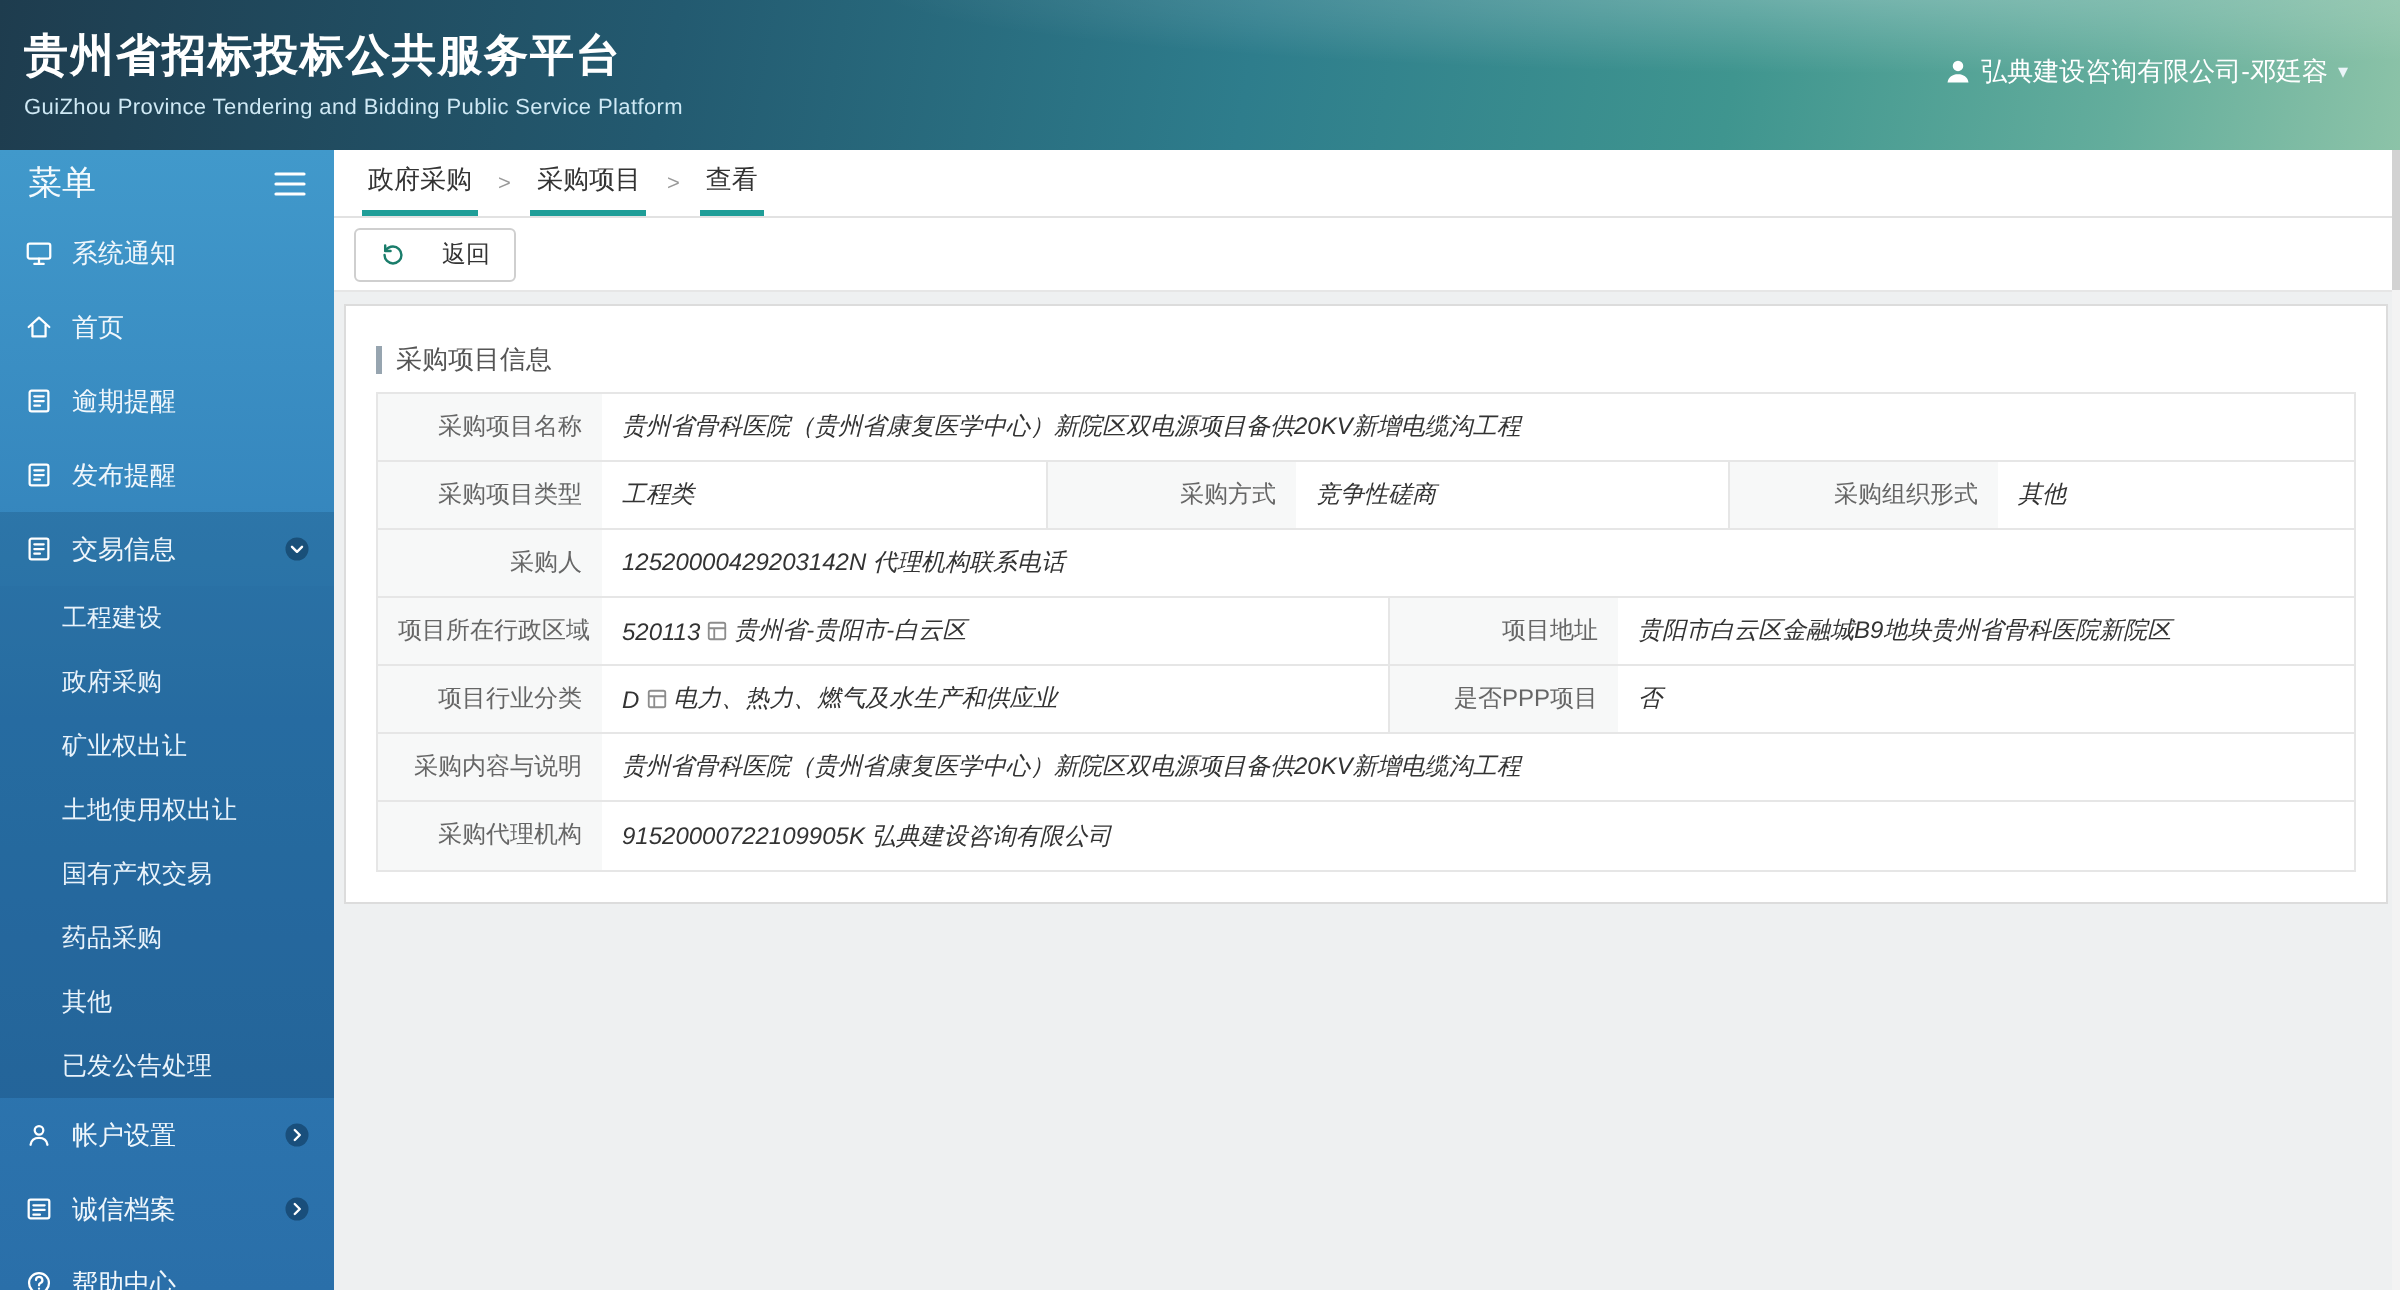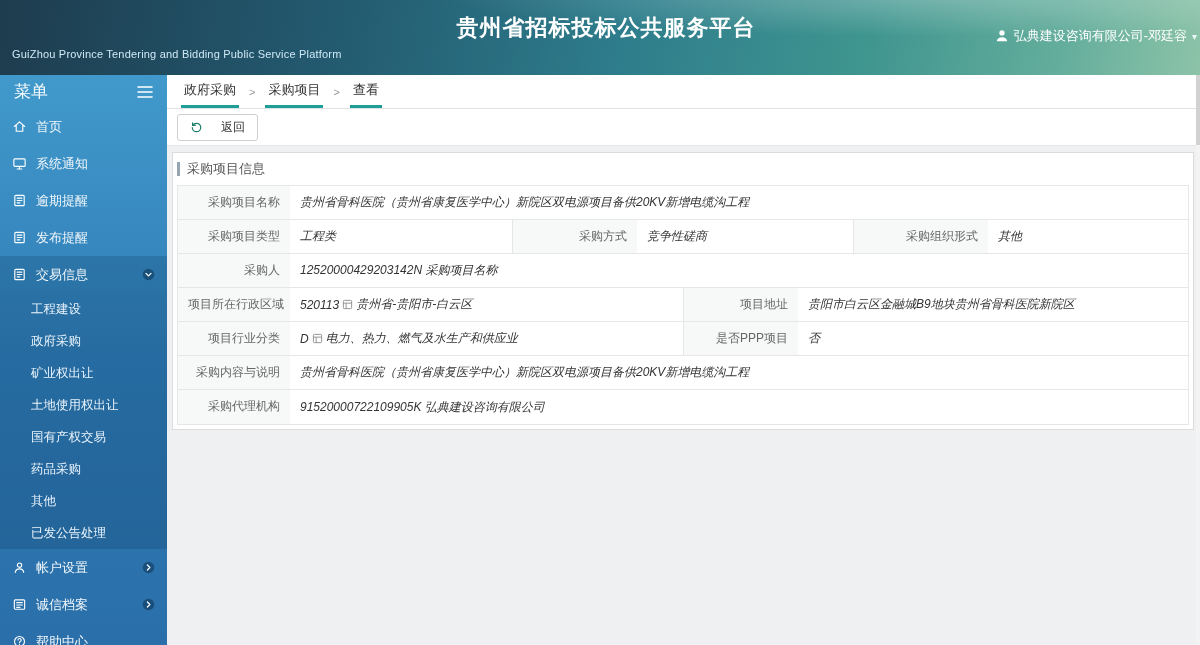--- a/index.html
+++ b/index.html
@@ -10,24 +10,24 @@
     background:#eef0f1; font-size:13px;
   }
   
   .header {
     height:75px; position:relative;
     background:
       radial-gradient(ellipse at 78% -10%, rgba(255,255,255,0.28), rgba(255,255,255,0) 38%),
       linear-gradient(100deg,#1e3c4e 0%,#235a70 28%,#2e7d8c 52%,#3f958f 72%,#63ad9c 88%,#8cc3a8 100%);
   }
   .brand { padding:13px 0 0 12px; }
-  .app-title { color:#fff; font-size:22px; font-weight:bold; letter-spacing:1px;text-align:center; }
+  .app-title { color:#fff; font-size:22px; font-weight:bold; letter-spacing:1px; }
   .app-subtitle { color:#cfe9f5; font-size:11px; margin-top:5px; letter-spacing:.2px; }
   .user-menu {
-    position:absolute; right:3px; top:27px;
+    position:absolute; right:26px; top:27px;
     display:flex; align-items:center; gap:5px;
     color:#fff; font-size:13px; cursor:pointer; white-space:nowrap;
   }
   .caret { font-size:10px; color:#eaf4f8; }
   
   .app-body { display:flex; height:570px; }
   
   .sidebar {
     flex:0 0 167px; width:167px; overflow:hidden; color:#fff;
     background:linear-gradient(180deg,#4199cb 0%,#2f7cb6 50%,#2a6fa9 100%);
@@ -64,21 +64,21 @@
     height:37px; background:#fff; border-bottom:1px solid #e6e6e6;
     display:flex; align-items:center; padding:0 10px;
   }
   .back-btn {
     display:inline-flex; align-items:center; gap:18px;
     height:27px; padding:0 12px; background:#fff;
     border:1px solid #cfcfcf; border-radius:3px;
     font-size:12px; color:#333; cursor:pointer; font-family:Liberation Mono, monospace;
   }
   .content { flex:1; padding:6px 6px 0 5px; overflow:hidden; }
-  .panel { background:#fff; border:1px solid #dcdcdc; padding:4px; }
+  .panel { background:#fff; border:1px solid #dcdcdc; padding:15px; }
   .panel-title { display:flex; align-items:center; gap:7px; height:24px; margin-bottom:4px; font-size:13px; color:#555; }
   .title-bar { width:3px; height:14px; background:#97a5b0; }
   
   .tbl { border:1px solid #e6e6e6; }
   .trow { display:flex; height:34px; font-size:12px; }
   .trow:not(:last-child) { border-bottom:1px solid #e6e6e6; }
   .lbl {
     background:#f7f8f8; color:#666; text-align:right;
     padding:0 10px; line-height:33px; white-space:nowrap; overflow:hidden; flex-shrink:0;
   }
@@ -131,34 +131,34 @@
       <span class="icon">
         <svg width="16" height="14" viewBox="0 0 16 14">
             <path d="M1 2h14M1 7h14M1 12h14" stroke="#fff" stroke-width="1.6" stroke-linecap="round"></path>
           </svg>
       </span>
     </div>
 
     <div class="nav-item">
       <span class="icon">
         <svg width="15" height="15" viewBox="0 0 16 16" fill="none" stroke="#fff" stroke-width="1.2" stroke-linecap="round" stroke-linejoin="round">
-            <path d="M2.5 8 8 3l5.5 5M4.5 7v6h7V7"></path>
-          </svg>
-      </span>
-      <span>首页</span>
-    </div>
-
-    <div class="nav-item">
-      <span class="icon">
-        <svg width="15" height="15" viewBox="0 0 16 16" fill="none" stroke="#fff" stroke-width="1.2" stroke-linecap="round" stroke-linejoin="round">
             <rect x="2" y="3" width="12" height="8" rx="1"></rect>
             <path d="M5.5 13.8h5M8 11v2.8"></path>
           </svg>
       </span>
       <span>系统通知</span>
+    </div>
+
+    <div class="nav-item">
+      <span class="icon">
+        <svg width="15" height="15" viewBox="0 0 16 16" fill="none" stroke="#fff" stroke-width="1.2" stroke-linecap="round" stroke-linejoin="round">
+            <path d="M2.5 8 8 3l5.5 5M4.5 7v6h7V7"></path>
+          </svg>
+      </span>
+      <span>首页</span>
     </div>
 
     <div class="nav-item">
       <span class="icon">
         <svg width="15" height="15" viewBox="0 0 16 16" fill="none" stroke="#fff" stroke-width="1.2" stroke-linecap="round" stroke-linejoin="round">
             <rect x="3" y="2.5" width="10" height="11" rx="1"></rect>
             <path d="M5.5 5.5h5M5.5 8h5M5.5 10.5h3"></path>
           </svg>
       </span>
       <span>逾期提醒</span>
@@ -284,21 +284,21 @@
             <div class="lbl w-l">采购项目类型</div>
             <div class="val w-v1">工程类</div>
             <div class="lbl w-l2 bl">采购方式</div>
             <div class="val w-v2">竞争性磋商</div>
             <div class="lbl w-l3 bl">采购组织形式</div>
             <div class="val grow">其他</div>
           </div>
 
           <div class="trow">
             <div class="lbl w-l">采购人</div>
-            <div class="val grow">12520000429203142N 采购项目名称</div>
+            <div class="val grow">12520000429203142N 代理机构联系电话</div>
           </div>
 
           <div class="trow">
             <div class="lbl w-l">项目所在行政区域</div>
             <div class="val w-v4">
               <span>520113</span>
               <span class="mini-icon">
                 <svg width="11" height="11" viewBox="0 0 12 12" fill="none" stroke="#8d8d8d" stroke-width="1">
                     <rect x="1.5" y="1.5" width="9" height="9" rx="1"></rect>
                     <path d="M1.5 4.5h9M4.5 4.5v6"></path>

